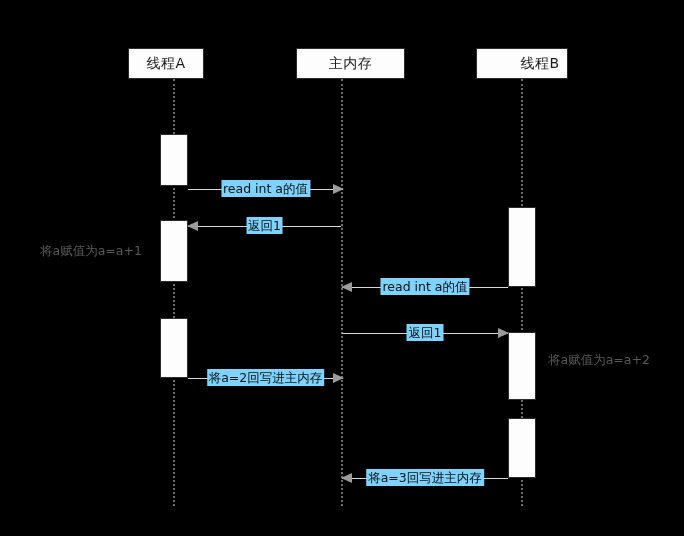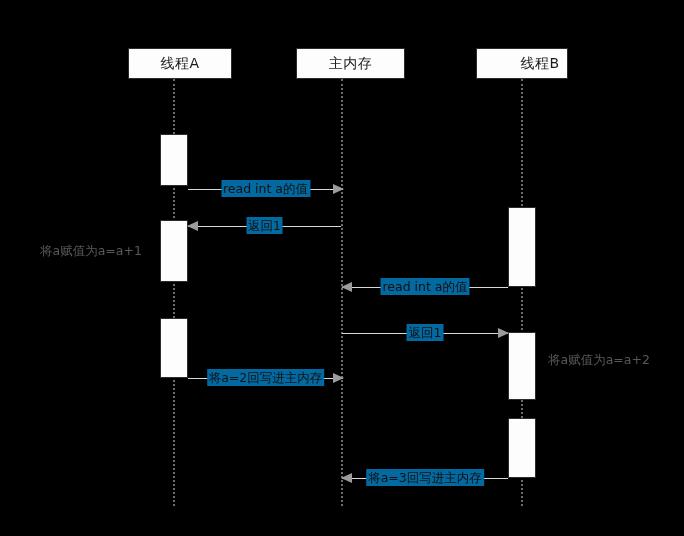--- a/index.html
+++ b/index.html
@@ -50,42 +50,42 @@
     border-top:5px solid transparent;
     border-bottom:5px solid transparent;
   }
   .msg.right .head{right:-1px;border-left:11px solid #9c9c9c;}
   .msg.left  .head{left:-1px; border-right:11px solid #9c9c9c;}
   .msg .label{
     position:absolute;
     top:-9px;
     left:50%;
     transform:translateX(-50%);
-    background:#0369a1;
+    background:#7dd3fc;
     color:#111;
     font-size:12.5px;
     line-height:17px;
     padding:0 2px;
     white-space:nowrap;
   }
 
   
   .note{
     position:absolute;
     color:#585858;
     font-size:12.5px;
     white-space:nowrap;
   }
 </style>
 </head>
 <body>
 
 <div id="stage">
 
-  <div class="lifeline-head" style="left:128px;top:48px;width:104px;height:31px;">
+  <div class="lifeline-head" style="left:128px;top:48px;width:76px;height:31px;">
     <span>线程A</span>
   </div>
   <div class="lifeline-head" style="left:296px;top:48px;width:109px;height:31px;">
     <span>主内存</span>
   </div>
   <div class="lifeline-head" style="left:476px;top:48px;width:92px;height:31px;padding-left:36px;">
     <span>线程B</span>
   </div>
 
   <div class="lifeline" style="left:173px;top:79px;height:427px;"></div>

